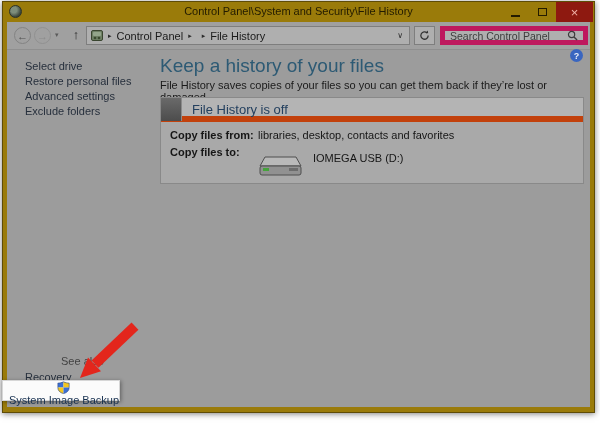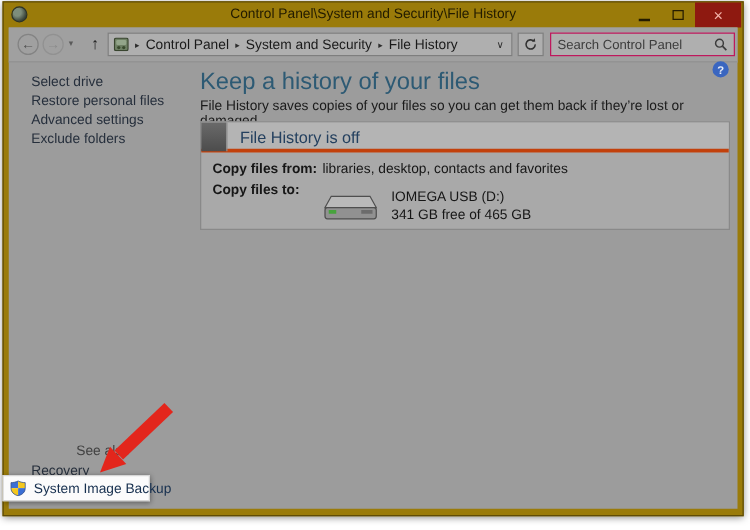--- a/index.html
+++ b/index.html
@@ -61,21 +61,21 @@
   .cp-icon { margin-left: 4px; display: inline-flex; }
   .crumb-sep { font-size: 7px; margin: 0 5px; color: #2c2c2c; }
   .addr-chevron { margin-left: auto; margin-right: 6px; font-size: 8px; color: #2c2c2c; }
   .refresh-btn {
     position: absolute; left: 407px; top: 4px; width: 21px; height: 19px;
     background: #afafaf; border: 1px solid #7e7e7e;
     display: flex; align-items: center; justify-content: center;
   }
   .searchbox {
     position: absolute; left: 433px; top: 4px; width: 148px; height: 19px;
-    background: #afafaf; border: 1px solid #be185d;
+    background: #afafaf; border: 5px solid #be185d;
     display: flex; align-items: center;
   }
   .searchbox input {
     flex: 1; min-width: 0; border: none; background: transparent; outline: none;
     font-family: "Liberation Sans", sans-serif; font-size: 10.5px; color: #2e2e2e;
     padding-left: 5px;
   }
   .searchbox input::placeholder { color: #3d3d3d; opacity: 1; }
   .search-mag { margin-right: 5px; display: inline-flex; }
   
@@ -91,38 +91,38 @@
   .sb-link { color: #262f3c; height: 15px; }
   .sb-seealso { position: absolute; left: 18px; top: 304px; font-size: 11px; color: #424242; margin-left: 36px; }
   .sb-recovery { position: absolute; left: 18px; top: 320px; font-size: 11px; color: #262f3c; }
   .main { position: absolute; left: 153px; top: 0; right: 10px; }
   .main h1 { position: absolute; left: 0; top: 4px; font-size: 19px; font-weight: normal; color: #2d5a74; }
   .main .desc { position: absolute; left: 0; top: 28px; font-size: 11px; color: #1a1a1a; }
   .panel {
     position: absolute; left: 0; top: 46px; width: 424px; height: 87px;
     background: #a9a9a9; border: 1px solid #898989;
   }
-  .panel-header { position: relative; height: 24px; background: #b4b4b4; border-bottom: 3px solid #c2410c; }
+  .panel-header { position: relative; height: 24px; background: #b4b4b4; border-bottom: 6px solid #c2410c; }
   .panel-square { position: absolute; left: 0; top: 0; width: 21px; height: 23px;
                   background: linear-gradient(#6a6a6a,#4c4c4c); border-right: 1px solid #8a8a8a; }
   .panel-title { position: absolute; left: 31px; top: 4px; font-size: 13px; color: #24405f; }
   .p-lbl { position: absolute; font-size: 11px; font-weight: bold; color: #161616; }
   .p-val { position: absolute; font-size: 11px; color: #161616; }
   .lbl-from { left: 9px; top: 31px; }
   .val-from { left: 97px; top: 31px; }
   .lbl-to { left: 9px; top: 48px; }
   .drive-icon { position: absolute; left: 97px; top: 52px; }
   .drive-name { left: 152px; top: 54px; }
   .drive-space { left: 152px; top: 68px; }
   
   .callout {
     position: absolute; left: 2px; top: 380px; width: 118px; height: 21px; z-index: 20;
     background: #fbfbfb; border: 1px solid #d6d6d6;
     box-shadow: 1px 1px 4px rgba(0,0,0,.4);
-    display: flex; align-items: center; font-size: 11px; color: #17304f;
+    display: flex; align-items: center; font-size: 11px; color: #17304f; flex-direction: column;
   }
   .callout .shield { margin-left: 5px; display: inline-flex; }
   .callout .co-label { margin-left: 6px; white-space: nowrap; }
   .red-arrow { position: absolute; left: 55px; top: 318px; z-index: 30; }
 </style>
 </head>
 <body>
 
 <div class="window">
 
@@ -159,21 +159,20 @@
           <svg width="12" height="11" viewBox="0 0 12 11">
               <rect x="0.5" y="0.5" width="11" height="10" rx="1.5" fill="#6d7f63" stroke="#39452f"></rect>
               <rect x="2" y="2" width="8" height="4" rx="1" fill="#93a58a"></rect>
               <circle cx="4" cy="8" r="1.3" fill="#394a2e"></circle>
               <circle cx="8" cy="8" r="1.3" fill="#394a2e"></circle>
             </svg>
         </span>
         <span class="crumb-sep">▸</span>
         <span class="crumb">Control Panel</span>
         <span class="crumb-sep">▸</span>
-        <span class="crumb">System and Security</span>
         <span class="crumb-sep">▸</span>
         <span class="crumb">File History</span>
         <span class="addr-chevron">∨</span>
       </div>
 
       <div class="refresh-btn">
         <svg width="11" height="11" viewBox="0 0 12 12">
             <path d="M10 6a4 4 0 1 1-1.2-2.8" fill="none" stroke="#333" stroke-width="1.4"></path>
             <path d="M9.6 0.6 L10 3.6 L7 3.4 Z" fill="#333"></path>
           </svg>
@@ -219,21 +218,20 @@
           <span class="p-lbl lbl-to">Copy files to:</span>
           <span class="drive-icon">
             <svg width="46" height="30" viewBox="0 0 46 30">
                 <path d="M7 7 L38 7 L43 16 L2 16 Z" fill="#b9b9b9" stroke="#4e4e4e"></path>
                 <rect x="2" y="16" width="41" height="9" rx="2" fill="#919191" stroke="#4e4e4e"></rect>
                 <rect x="5" y="18" width="6" height="3" fill="#46a33c"></rect>
                 <rect x="31" y="18" width="9" height="3" fill="#6c6c6c"></rect>
               </svg>
           </span>
           <span class="p-val drive-name">IOMEGA USB (D:)</span>
-          <span class="p-val drive-space">341 GB free of 465 GB</span>
         </div>
 
       </div>
 
     </div>
   </div>
 </div>
 
 <div class="callout">
   <span class="shield">

